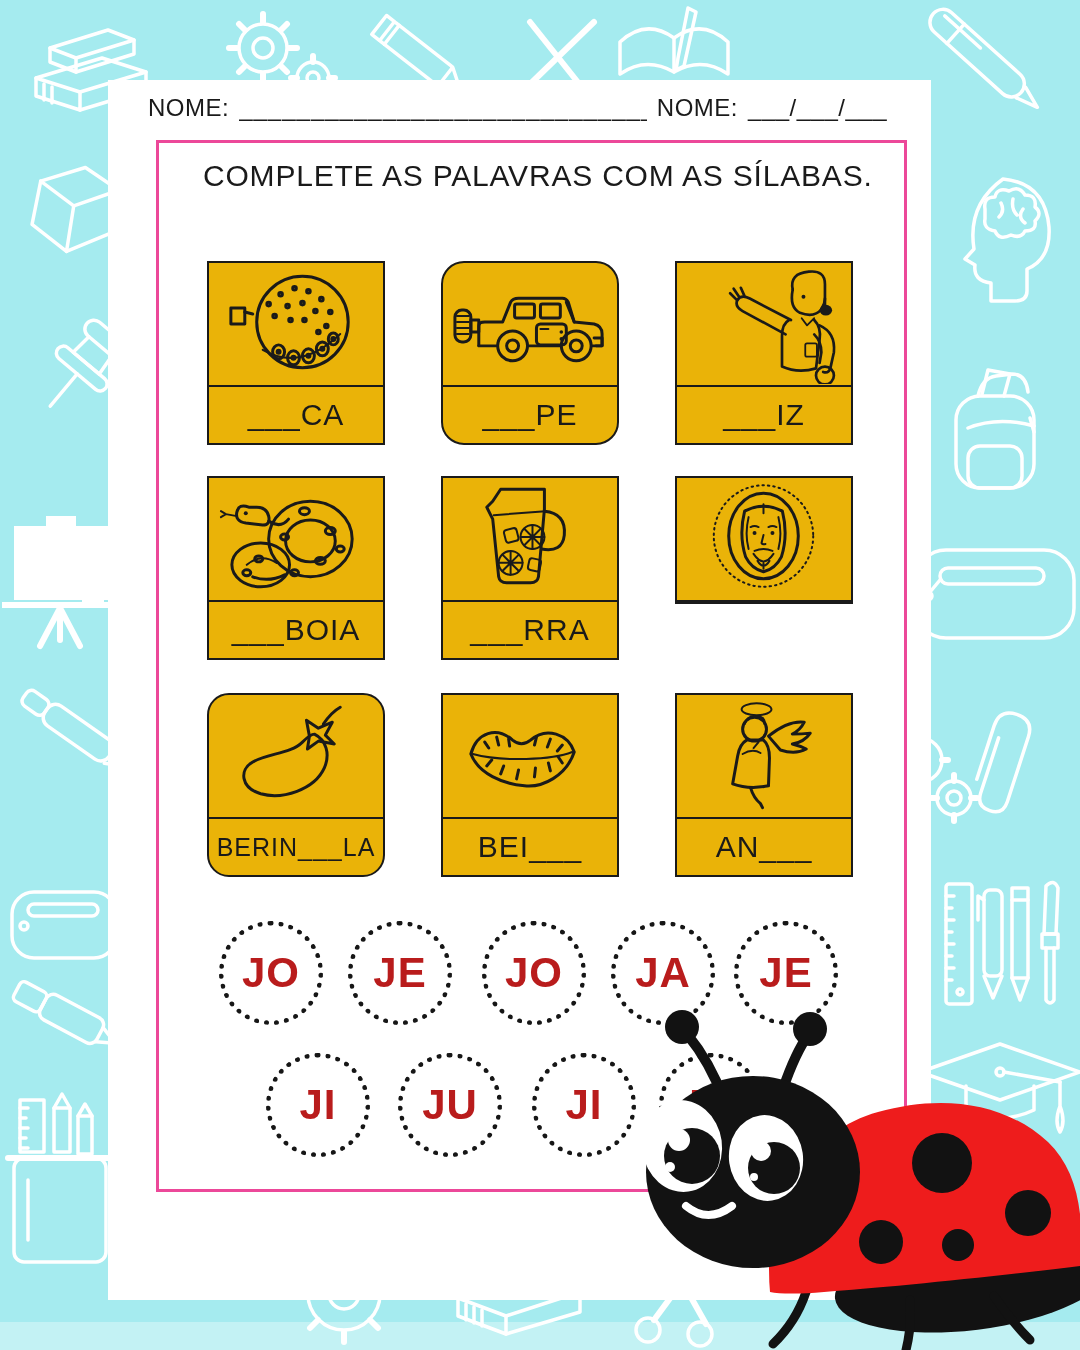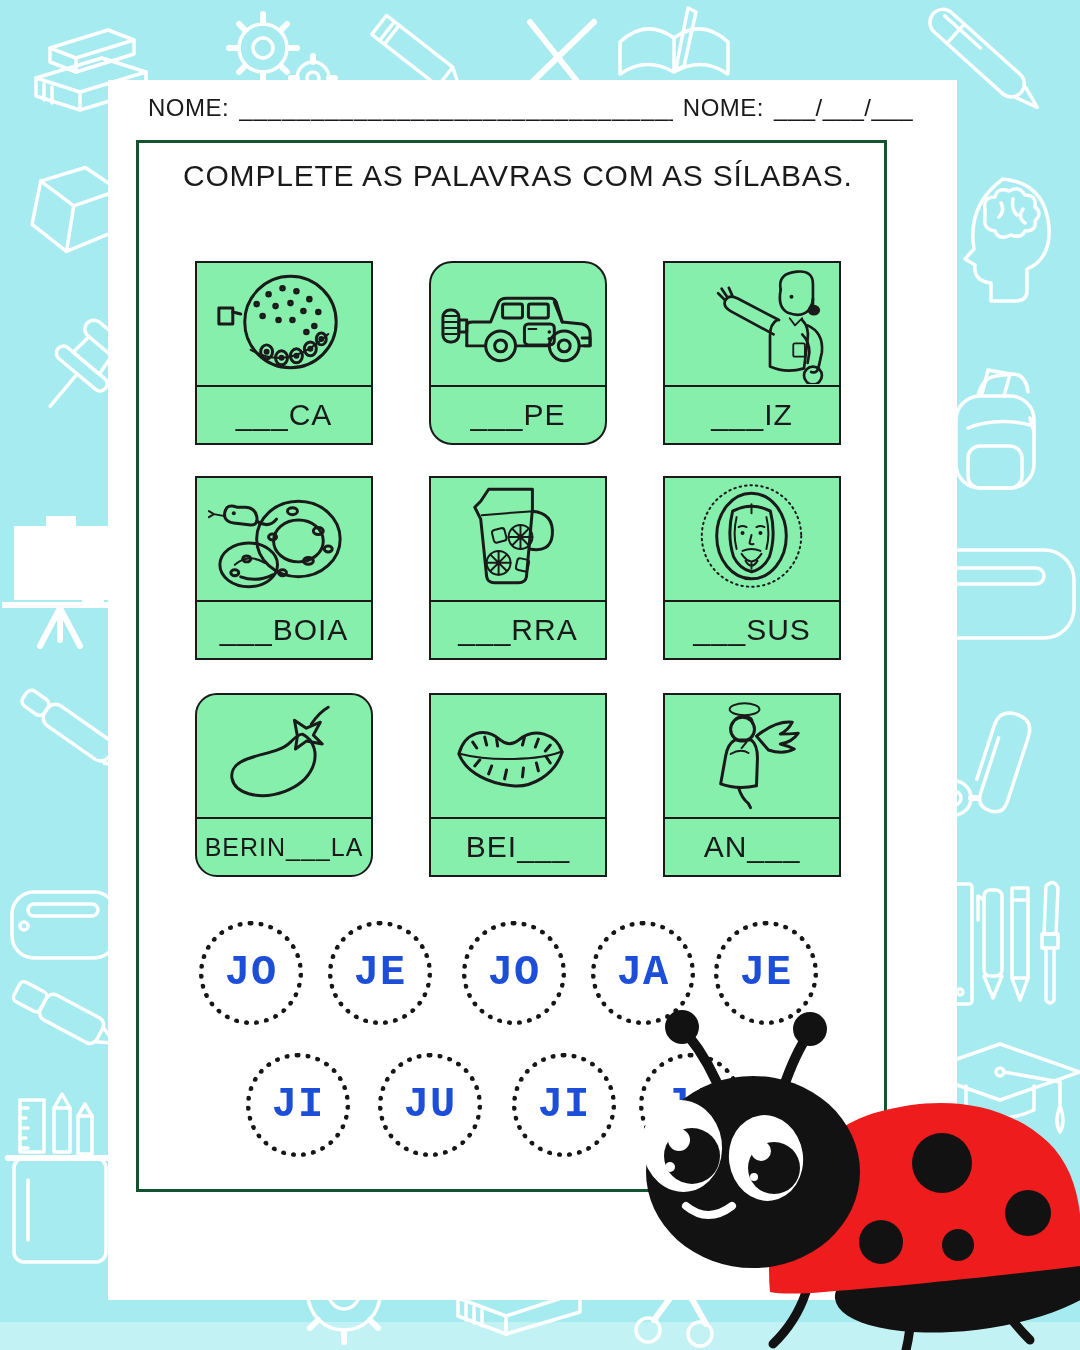--- a/index.html
+++ b/index.html
@@ -5,39 +5,39 @@
   html,body{margin:0;padding:0;background:#555;}
   .canvas{position:relative;width:1080px;height:1350px;overflow:hidden;
     background:#A5EBEF;font-family:"Liberation Sans",sans-serif;color:#1a1a1a;}
   .bottom-strip{position:absolute;left:0;top:1322px;width:1080px;height:28px;background:#C3F2F4;}
   .doodles{position:absolute;left:0;top:0;width:1080px;height:1350px;}
   .doodles path,.doodles rect,.doodles circle,.doodles line,.doodles ellipse{
     stroke:#ffffff;fill:none;stroke-width:3.5;stroke-linecap:round;stroke-linejoin:round;}
   .doodles .fw{fill:#ffffff;stroke:none;}
   .doodles .thick{stroke-width:6;}
   
-  .page{position:absolute;left:108px;top:80px;width:823px;height:1220px;background:#ffffff;padding-left:26px;}
+  .page{position:absolute;left:108px;top:80px;width:823px;height:1220px;background:#ffffff;}
   .header-row{position:absolute;left:40px;top:14px;right:44px;display:flex;align-items:flex-end;
     gap:10px;font-size:24px;letter-spacing:0.5px;white-space:nowrap;}
   .name-blank{flex:1;overflow:hidden;letter-spacing:1px;}
-  .frame{position:absolute;left:28px;top:60px;width:745px;height:1046px;border:3px solid #14532d;}
+  .frame{position:absolute;left:48px;top:60px;width:745px;height:1046px;border:3px solid #ec4899;}
   .title{position:absolute;left:44px;top:16px;font-size:30px;letter-spacing:0.8px;}
-  .card{position:absolute;width:174px;border:2.5px solid #1a1a1a;background:#86efac;margin-left:8px;}
+  .card{position:absolute;width:174px;border:2.5px solid #1a1a1a;background:#eab308;}
   .card .img{height:122px;border-bottom:2.5px solid #1a1a1a;display:flex;align-items:center;justify-content:center;}
   .card .img svg{display:block;}
   .card .img path,.card .img circle,.card .img ellipse,.card .img rect,.card .img line{
     stroke:#1a1a1a;fill:none;stroke-width:3;stroke-linecap:round;stroke-linejoin:round;}
   .card .img .fk{fill:#1a1a1a;stroke:none;}
   .card .img .thin{stroke-width:2;}
   .card .ans{height:56px;display:flex;align-items:center;justify-content:center;
     font-size:30px;letter-spacing:1px;}
   .card .ans.small{font-size:25px;}
   .syl{position:absolute;width:94px;height:94px;border:5px dotted #161616;border-radius:50%;
     display:flex;align-items:center;justify-content:center;font-size:42px;font-weight:600;
-    letter-spacing:1px;color:#1d4ed8;font-family:Liberation Mono, monospace;}
+    letter-spacing:1px;color:#b91c1c;}
   .ladybug{position:absolute;left:620px;top:1000px;width:460px;height:350px;}
 </style>
 </head>
 <body>
 
 <div class="canvas">
 
   <div class="bottom-strip"></div>
 
   <svg class="doodles" viewBox="0 0 1080 1350">
@@ -362,21 +362,20 @@
             <path d="M68,32 Q87,22 106,32 Q112,56 105,78 Q99,90 87,93 Q75,90 69,78 Q62,56 68,32 Z"></path>
             <path class="thin" d="M87,25 L87,34 M72,38 Q68,55 72,70 M102,38 Q106,55 102,70"></path>
             <circle class="fk" cx="78" cy="54" r="2"></circle>
               <circle class="fk" cx="96" cy="54" r="2"></circle>
             <path class="thin" d="M74,48 Q78,46 82,48 M92,48 Q96,46 100,48"></path>
             <path class="thin" d="M87,56 L85,64 Q86,66 89,65"></path>
             <path class="thin" d="M78,72 Q87,68 96,72"></path>
             <path class="thin" d="M77,75 Q87,90 97,75 M81,82 Q87,92 93,82 M87,84 L87,90"></path>
           </svg>
         </div>
-        <div class="ans">___SUS</div>
       </div>
 
       <div class="card" style="left:48px;top:550px;border-radius:22px;">
         <div class="img">
           <svg width="174" height="120" viewBox="0 0 175 120">
             <path d="M106,38 C 118,44 122,58 116,72 C 106,94 74,104 52,98 C 32,92 30,74 44,66 C 60,57 82,58 94,46 C 98,42 102,38 106,38 Z"></path>
             <path d="M98,24 L110,32 L124,26 L117,39 L126,48 L110,45 L99,53 L101,40 Z"></path>
             <path d="M115,28 Q123,16 132,11"></path>
           </svg>
         </div>

